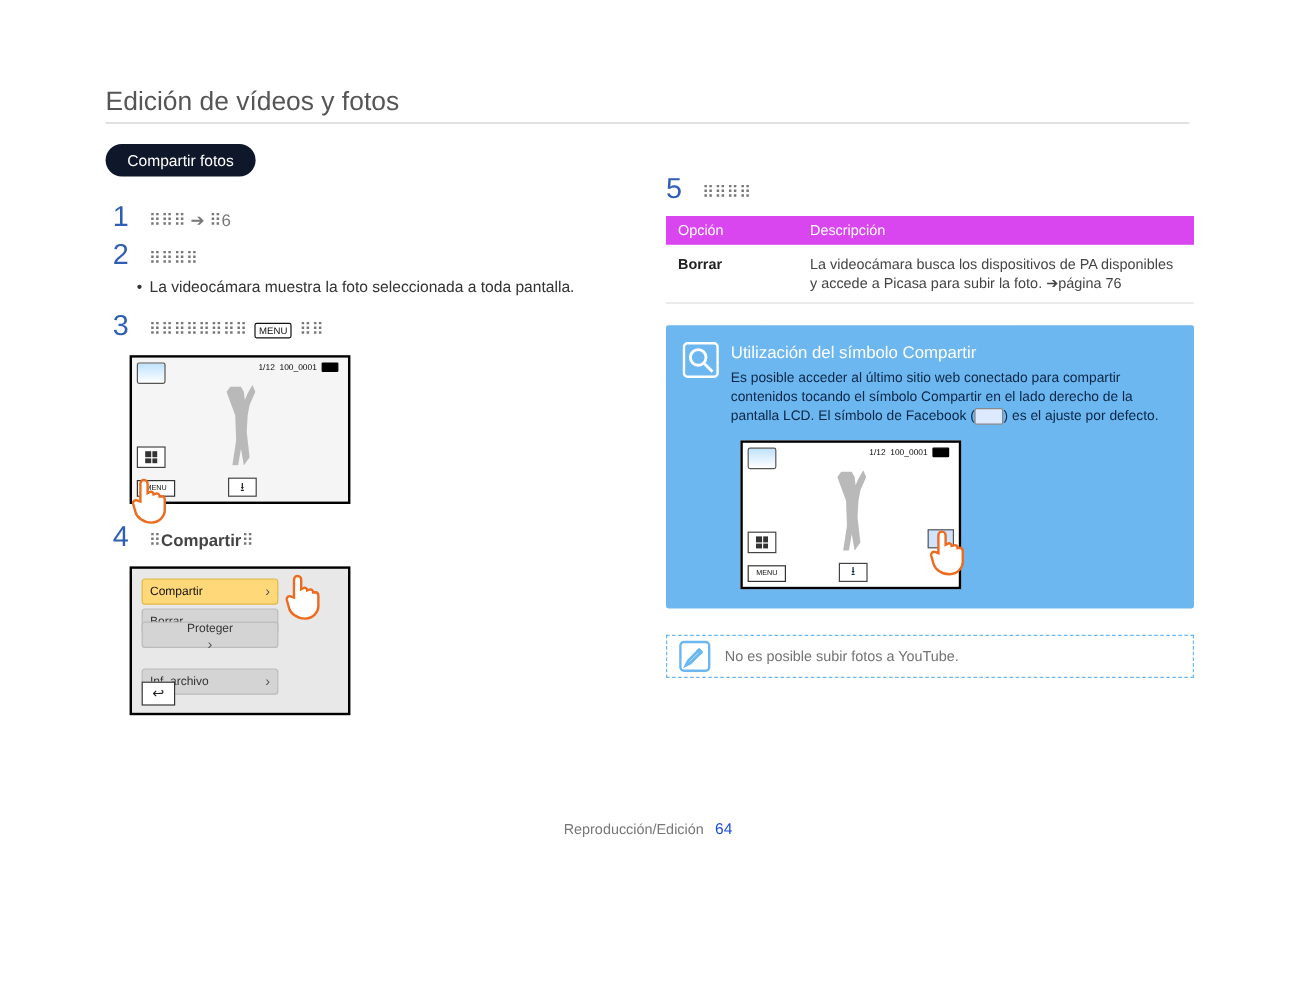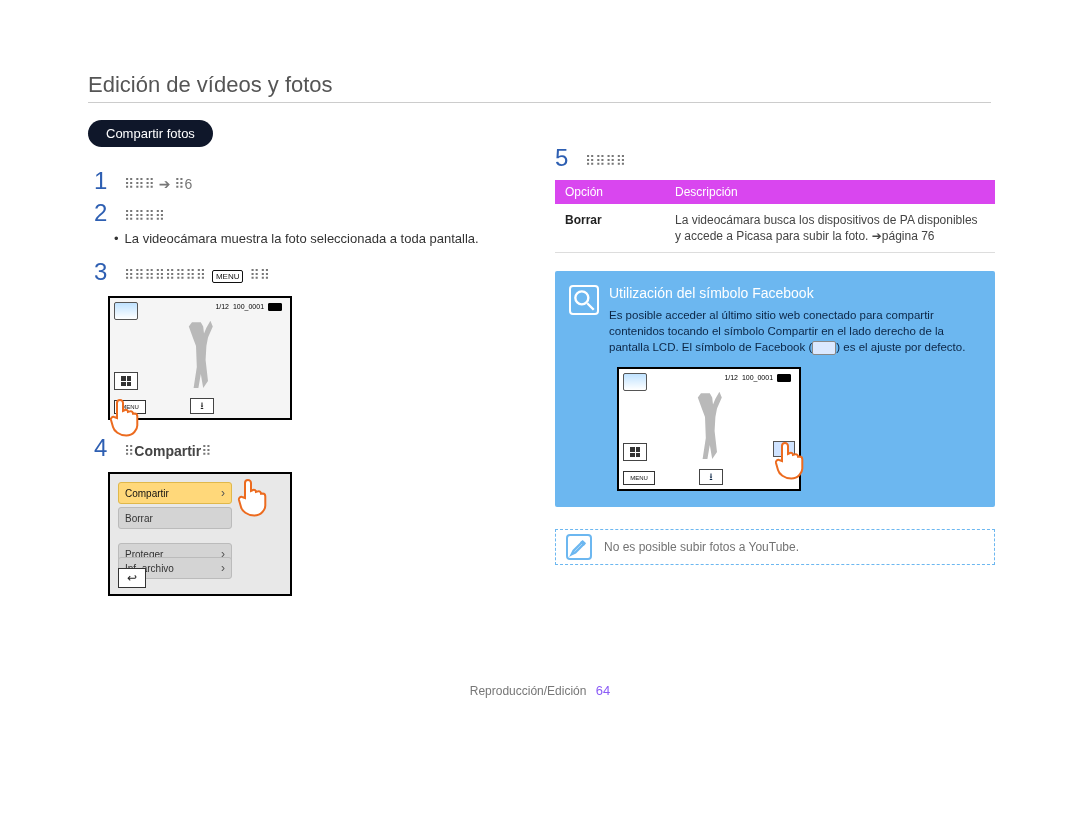--- a/index.html
+++ b/index.html
@@ -297,21 +297,21 @@
 
   .footer {
     position: absolute;
     left: 0; right: 0;
     bottom: 26px;
     text-align: center;
     font-size: 12px;
     color: #777;
   }
   .footer .pg {
-    color: #8b5cf6;
+    color: #1d4ed8;
     font-size: 13px;
     margin-left: 6px;
     text-align: center;
   }
 </style>
 </head>
 <body>
 
 <div class="page">
 
@@ -379,21 +379,21 @@
     
     <div class="menushot">
       <div class="row sel" style="top:8px;">
           <span>Compartir</span>
           <span class="chev">›</span>
         </div>
       <div class="row norm" style="top:33px;">
           <span>Borrar</span>
           <span></span>
         </div>
-      <div class="row norm" style="top:69px;">
+      <div class="row norm" style="top:44px;flex-direction:column;">
           <span>Proteger</span>
           <span class="chev">›</span>
         </div>
       <div class="row norm" style="top:83px;">
           <span>Inf. archivo</span>
           <span class="chev">›</span>
         </div>
       <div class="back">↩</div>
       <div class="hand" style="left:124px; top:2px;">
         <svg viewBox="0 0 36 42">
@@ -426,21 +426,21 @@
       </tbody>
     </table>
 
     <div class="tipbox">
       <div class="icon">
         <svg viewBox="0 0 24 24">
             <circle cx="10" cy="10" r="6"></circle>
             <path d="M15 15l6 6"></path>
           </svg>
       </div>
-      <div class="tiptitle">Utilización del símbolo Facebook</div>
+      <div class="tiptitle">Utilización del símbolo Compartir</div>
       <div>
         <span>Es posible acceder al último sitio web conectado para compartir contenidos tocando el símbolo Compartir en el lado derecho de la pantalla LCD. El símbolo de Facebook (</span><span class="fb-inline"></span><span>) es el ajuste por defecto.</span>
       </div>
 
       <div class="lcd">
         <div class="thumb"></div>
         <div class="topinfo">
           <span>1/12</span>&nbsp;&nbsp;<span>100_0001</span>&nbsp;<span class="batt"></span>
         </div>
         <div class="center">

